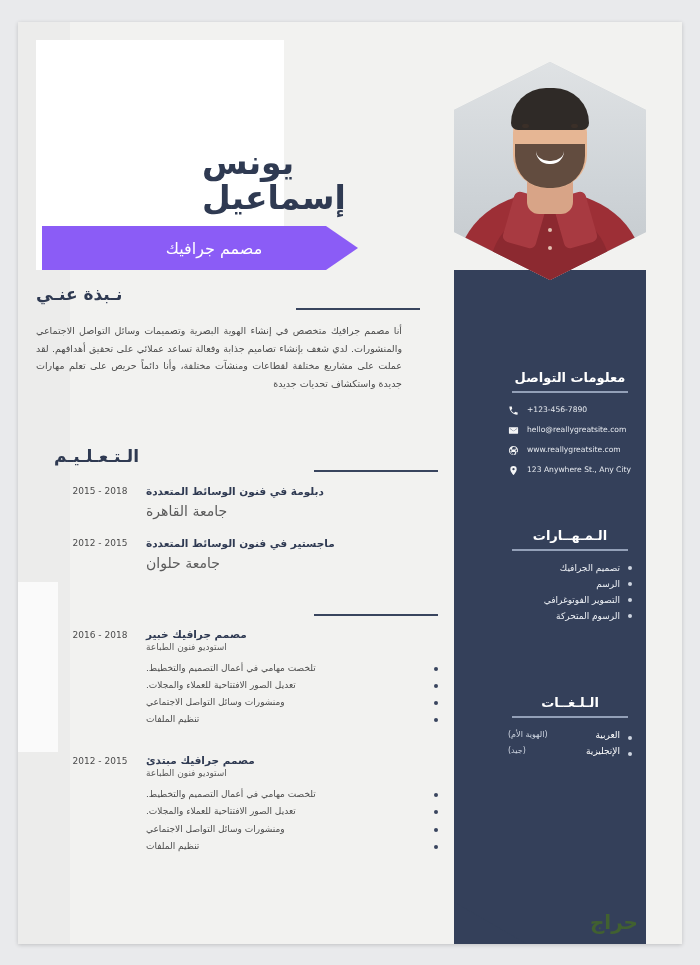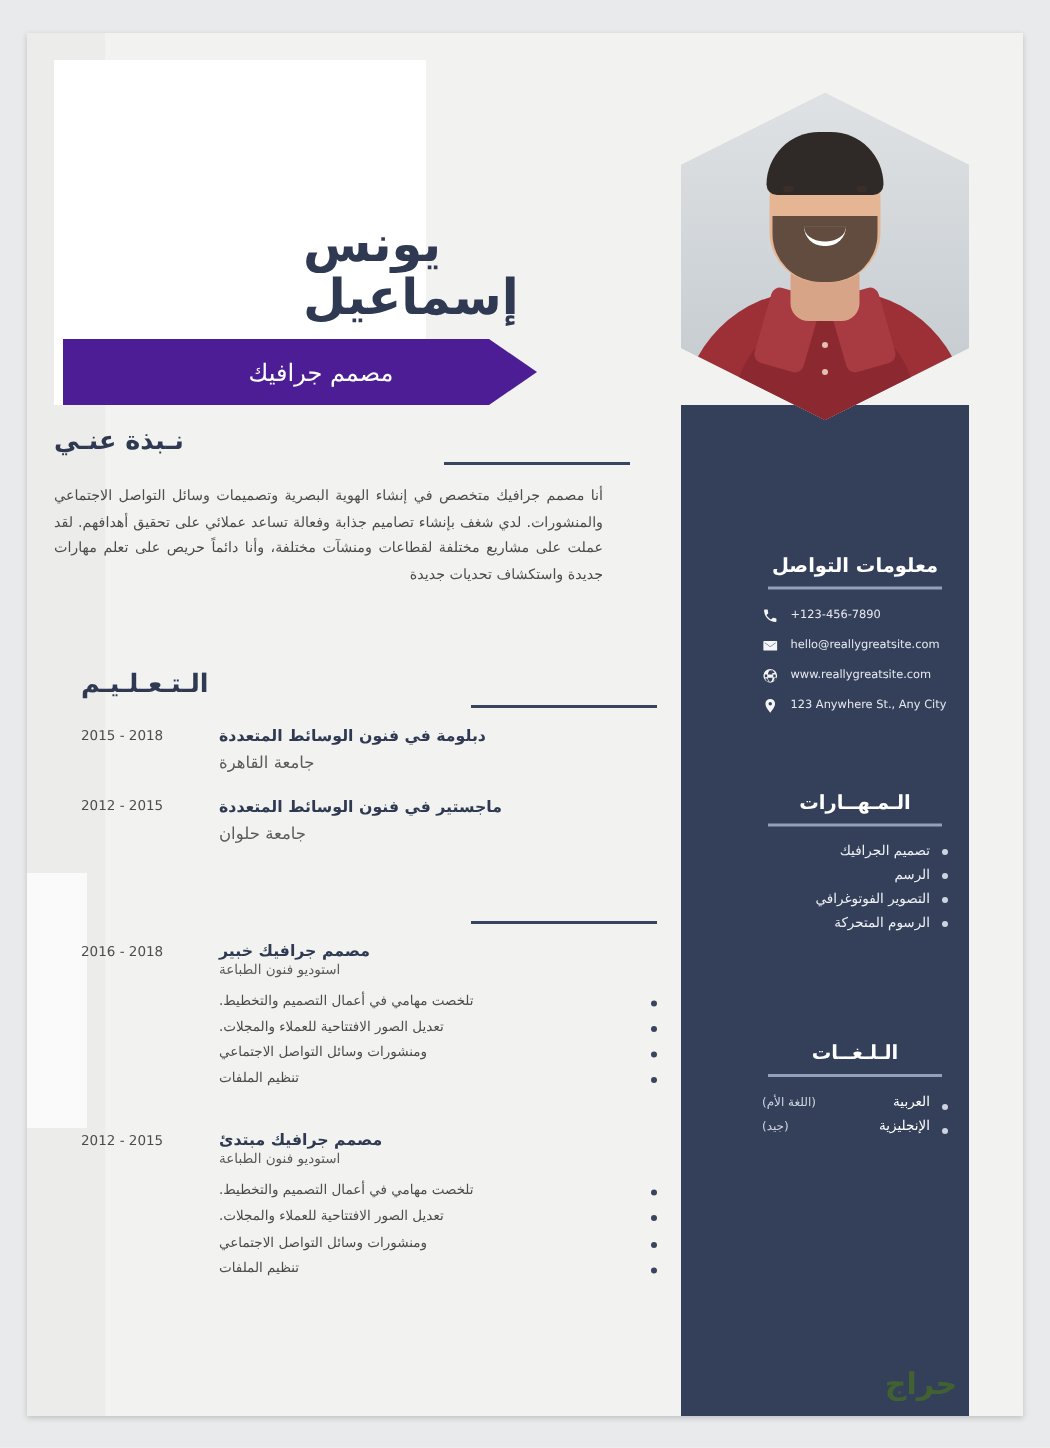--- a/index.html
+++ b/index.html
@@ -102,21 +102,21 @@
     text-align:left;direction:rtl;margin-left:40px;
   }
   .name .l1,.name .l2{
     color:#2f3a52;font-weight:bold;line-height:1.05;
     font-size:33px;letter-spacing:0px;text-align:left;
   }
   .name .l2{font-size:33px;}
   
   .ribbon{
     position:absolute;left:24px;top:204px;width:316px;height:44px;
-    background:#4c1d95;
+    background:#8b5cf6;
     clip-path:polygon(0 0,284px 0,316px 50%,284px 100%,0 100%);
     display:flex;align-items:center;justify-content:center;
   }
   .ribbon span{
     color:#fff;font-size:16px;letter-spacing:1px;padding-left:28px;
   }
 
   
   .left-content{
     position:absolute;left:0;top:262px;width:420px;
@@ -133,26 +133,26 @@
   .about-text{
     color:#4c4c4c;font-size:9.5px;line-height:1.85;text-align:justify;
     direction:rtl;padding:0 18px 0 0;margin-left:18px;
   }
   .block{position:absolute;width:402px;}
   .edu-row{
     display:flex;justify-content:space-between;align-items:flex-start;
     margin-bottom:14px;padding-left:18px;
   }
   .edu-dates{
-    color:#4b4b4b;font-size:9px;width:92px;text-align:left;direction:ltr;
+    color:#4b4b4b;font-size:9px;width:92px;text-align:center;direction:ltr;
     padding-top:2px;
   }
   .edu-body{flex:1;text-align:left;padding-left:0;}
   .edu-title{color:#2f3a52;font-size:10.5px;font-weight:bold;line-height:1.5;}
-  .edu-sub{color:#5a5a5a;font-size:11px;line-height:1.6;}
+  .edu-sub{color:#5a5a5a;font-size:14px;line-height:1.6;}
   .exp-title{color:#2f3a52;font-size:10.5px;font-weight:bold;}
   .exp-sub{color:#5a5a5a;font-size:9px;margin-top:2px;}
   .bullets{margin:8px 0 0 0;padding:0;list-style:none;}
   .bullets li{
     color:#4c4c4c;font-size:9px;line-height:1.9;text-align:left;
     position:relative;padding-right:14px;
   }
   .bullets li:after{
     content:"";position:absolute;right:0;top:7px;width:4px;height:4px;
     background:#39455e;border-radius:50%;
@@ -348,21 +348,21 @@
 
   <div class="rc" style="top:673px;">
     <div class="rc-head">الـلـغــات</div>
     <div class="rc-rule"></div>
 
     <div class="lang-row">
       <span class="lg-left">
         <span class="dot"></span>
         <span class="txt" style="font-size:9px;">العربية</span>
       </span>
-      <span class="lvl">(اللغة الأم)</span>
+      <span class="lvl">(الهوية الأم)</span>
     </div>
 
     <div class="lang-row">
       <span class="lg-left">
         <span class="dot"></span>
         <span class="txt" style="font-size:9px;">الإنجليزية</span>
       </span>
       <span class="lvl">(جيد)</span>
     </div>
   </div>

